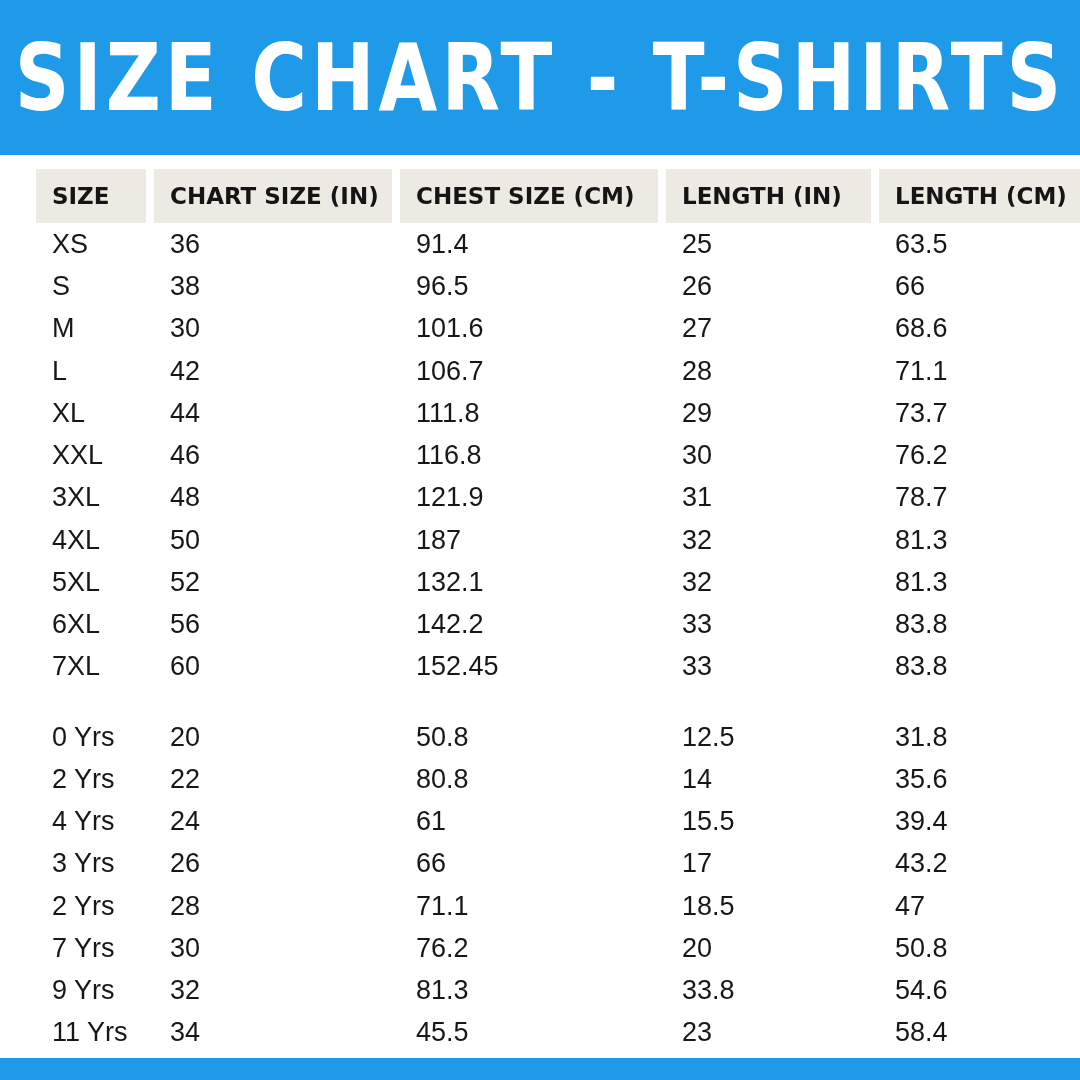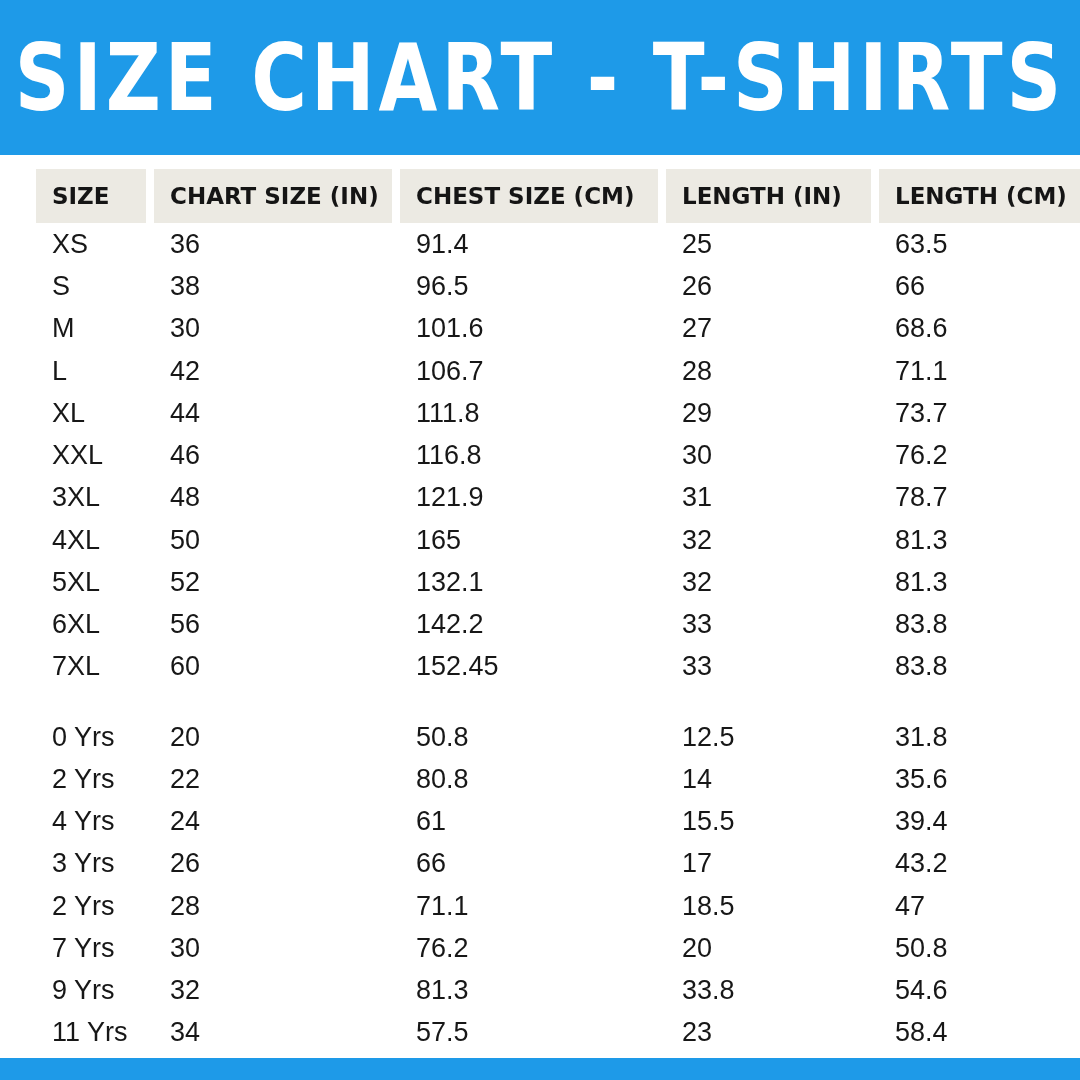--- a/index.html
+++ b/index.html
@@ -157,21 +157,21 @@
         <tr>
           <td>3XL</td>
           <td>48</td>
           <td>121.9</td>
           <td>31</td>
           <td>78.7</td>
         </tr>
         <tr>
           <td>4XL</td>
           <td>50</td>
-          <td>165</td>
+          <td>187</td>
           <td>32</td>
           <td>81.3</td>
         </tr>
         <tr>
           <td>5XL</td>
           <td>52</td>
           <td>132.1</td>
           <td>32</td>
           <td>81.3</td>
         </tr>
@@ -243,21 +243,21 @@
         <tr>
           <td>9 Yrs</td>
           <td>32</td>
           <td>81.3</td>
           <td>33.8</td>
           <td>54.6</td>
         </tr>
         <tr>
           <td>11 Yrs</td>
           <td>34</td>
-          <td>57.5</td>
+          <td>45.5</td>
           <td>23</td>
           <td>58.4</td>
         </tr>
 
       </tbody>
     </table>
   </div>
 
   <div class="footer-bar"></div>
 </div>

